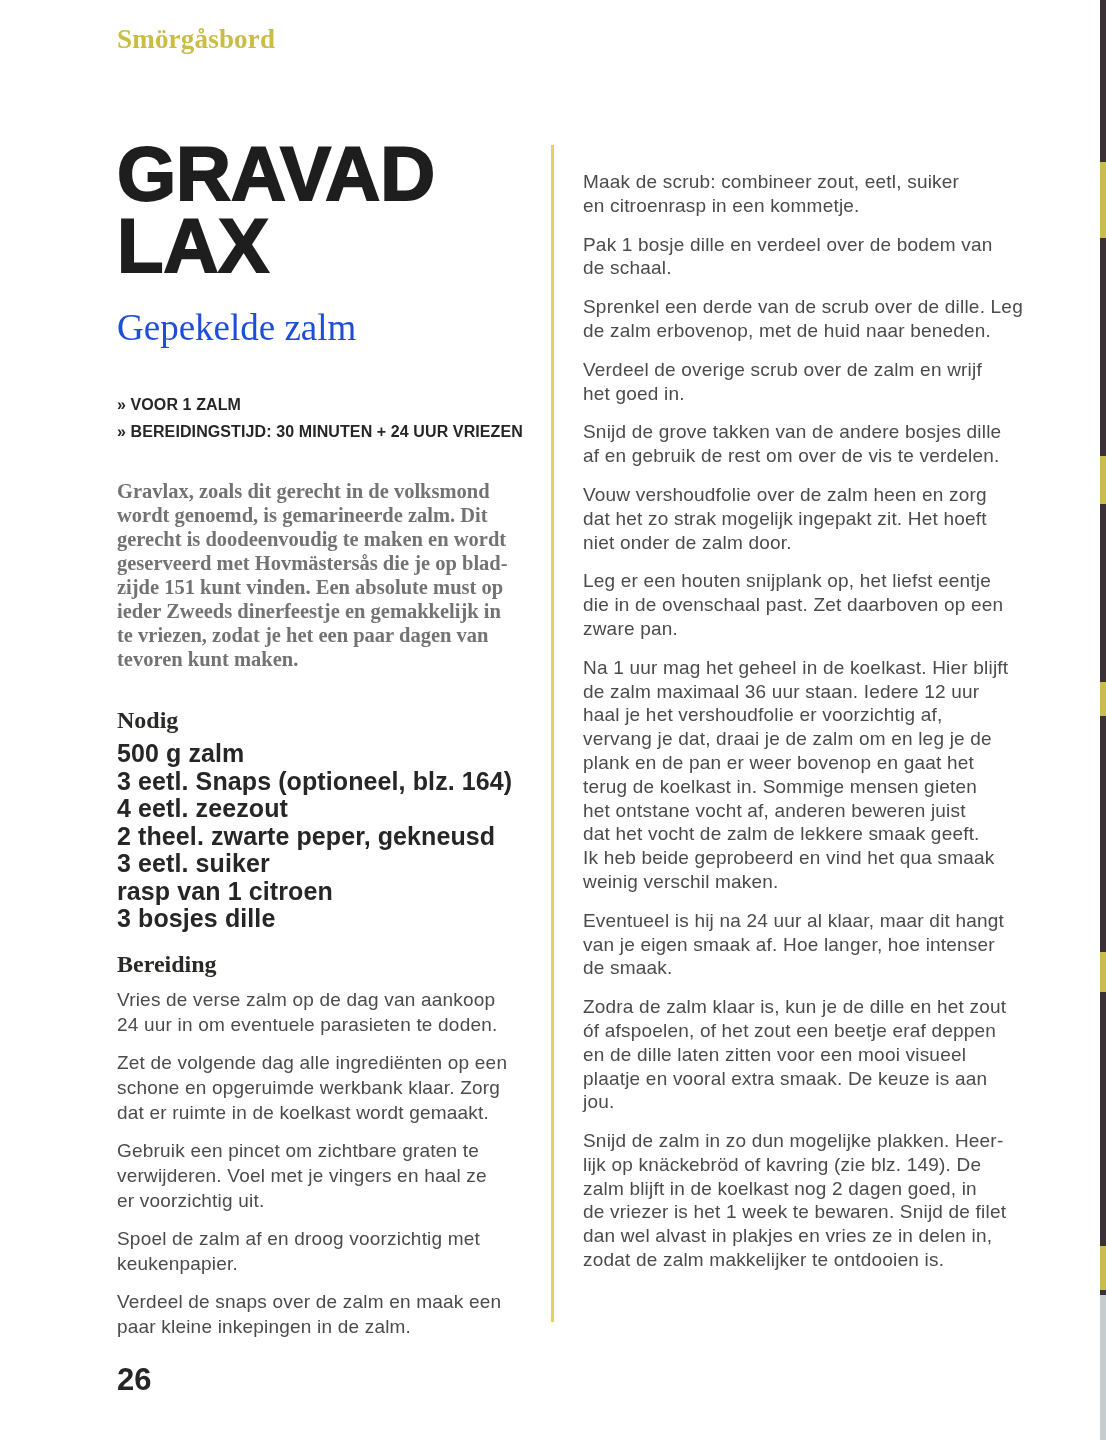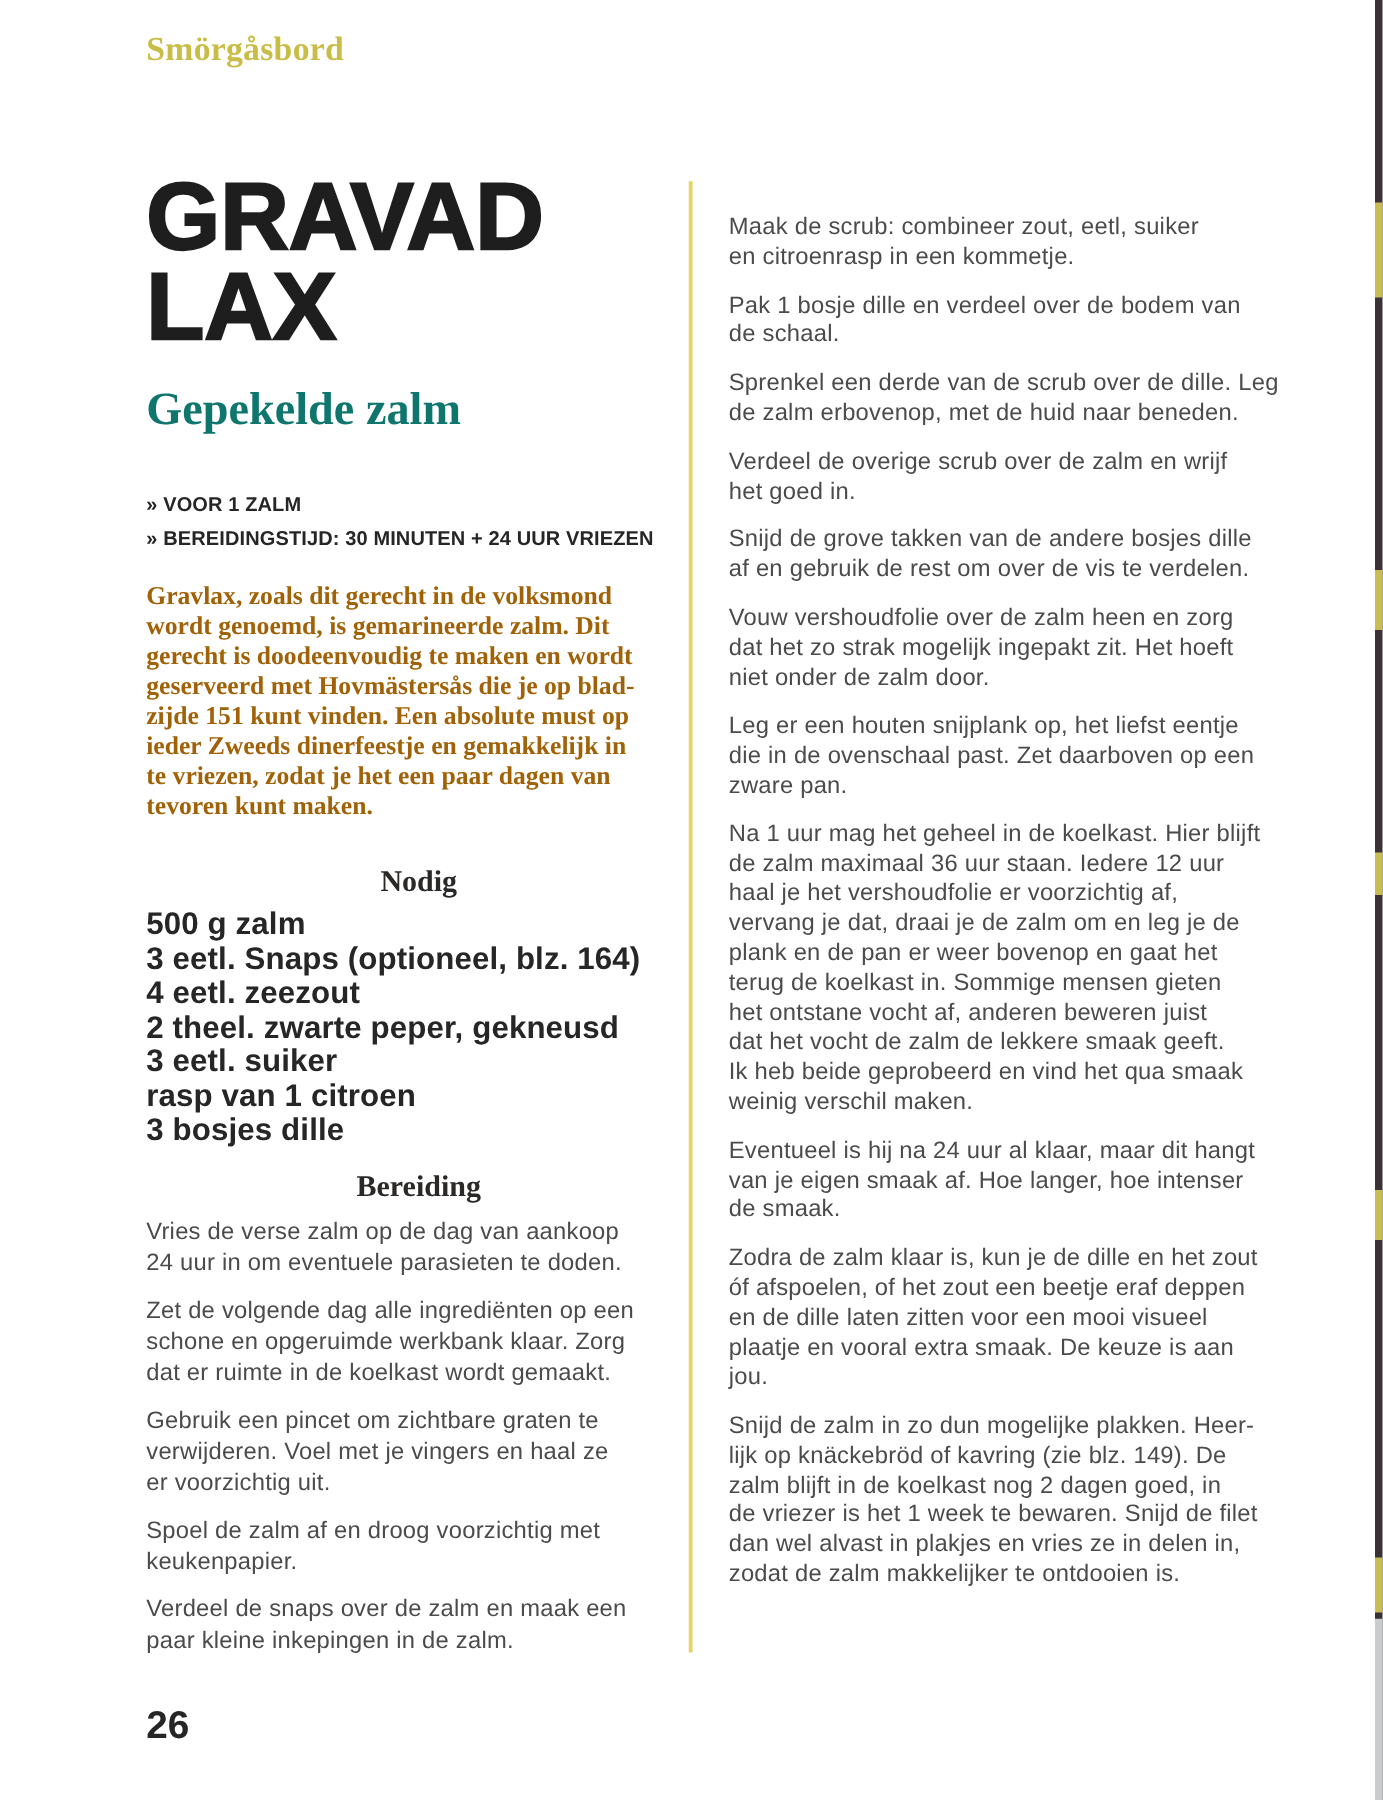--- a/index.html
+++ b/index.html
@@ -12,35 +12,35 @@
     font-family:"Liberation Serif",serif;font-weight:bold;
     font-size:27px;color:#c9bd45;letter-spacing:0.2px;
   }
   .left-col{position:absolute;left:117px;top:138px;width:436px;}
   .title{
     margin:0;font-size:76px;line-height:72px;font-weight:800;
     color:#1e1e1e;letter-spacing:0px;white-space:pre-line;
     -webkit-text-stroke:2px #1e1e1e;
   }
   .subtitle{
-    margin:24px 0 0 0;font-family:"Liberation Serif",serif;font-weight:bold;
-    font-size:37px;color:#0f766e;
+    margin:24px 0 0 0;font-family:"Liberation Serif",serif;font-weight:normal;
+    font-size:37px;color:#1d4ed8;
   }
   .meta{margin-top:42px;}
   .meta-line{
     font-weight:bold;font-size:16px;line-height:27px;color:#262626;
     letter-spacing:0.1px;white-space:nowrap;
   }
   .intro{
-    margin-top:20px;font-family:"Liberation Serif",serif;font-weight:bold;
-    font-size:20.5px;line-height:24px;color:#a16207;white-space:pre-line;
+    margin-top:34px;font-family:"Liberation Serif",serif;font-weight:bold;
+    font-size:20.5px;line-height:24px;color:#737373;white-space:pre-line;
   }
   .sub-heading{
     margin:0;font-family:"Liberation Serif",serif;font-weight:bold;
-    font-size:24px;color:#2b2927;text-align:center;
+    font-size:24px;color:#2b2927;
   }
   .nodig-heading{margin-top:36px;}
   .ingredients{margin-top:6px;}
   .ingredient{
     font-weight:bold;font-size:25px;line-height:27.5px;color:#262626;
     letter-spacing:0.1px;
   }
   .bereiding-heading{margin-top:18px;}
   .steps{margin-top:9px;}
   .step{

